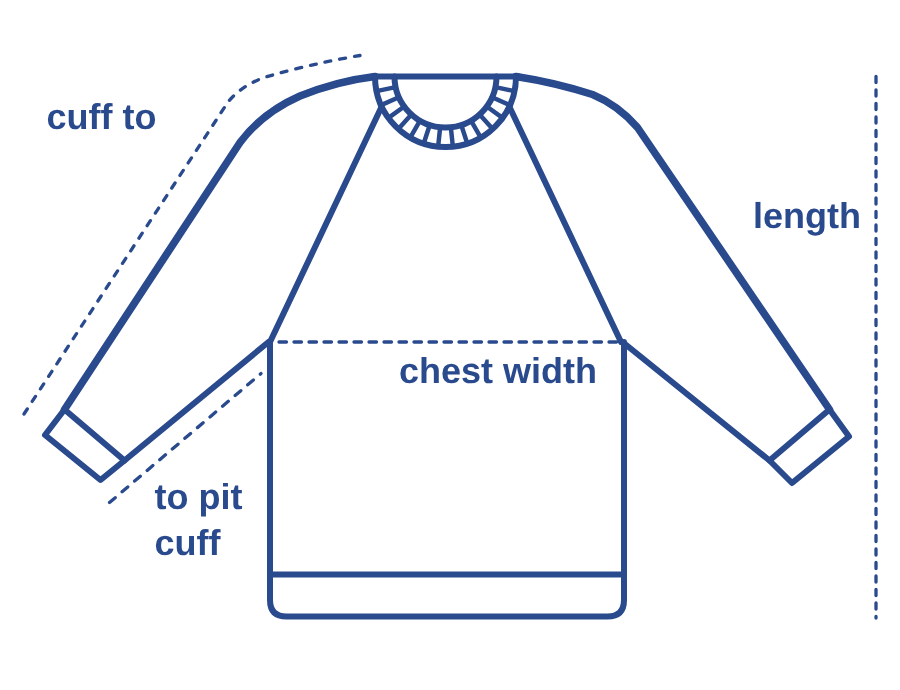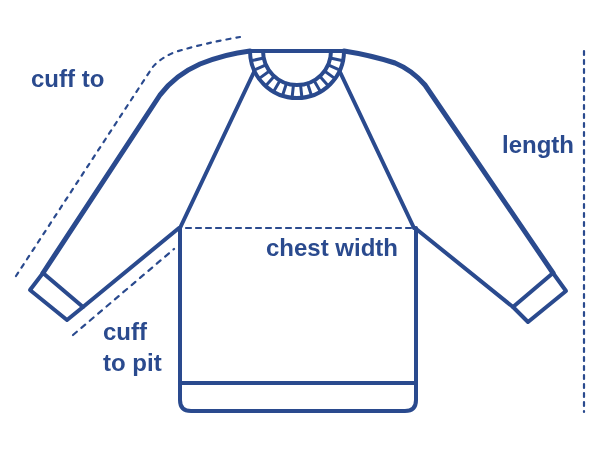--- a/index.html
+++ b/index.html
@@ -74,15 +74,15 @@
     <line x1="584" y1="51" x2="584" y2="412" stroke-width="2.2" stroke-dasharray="4,5"></line>
   </g>
 </svg>
 
 <div class="label" id="lbl-cuff-collar">
   <div>cuff to</div>
 </div>
 <div class="label" id="lbl-length">length</div>
 <div class="label" id="lbl-chest">chest width</div>
 <div class="label" id="lbl-cuff-pit">
+  <div>to pit</div>
   <div>cuff</div>
-  <div>to pit</div>
 </div>
 
 </body></html>

